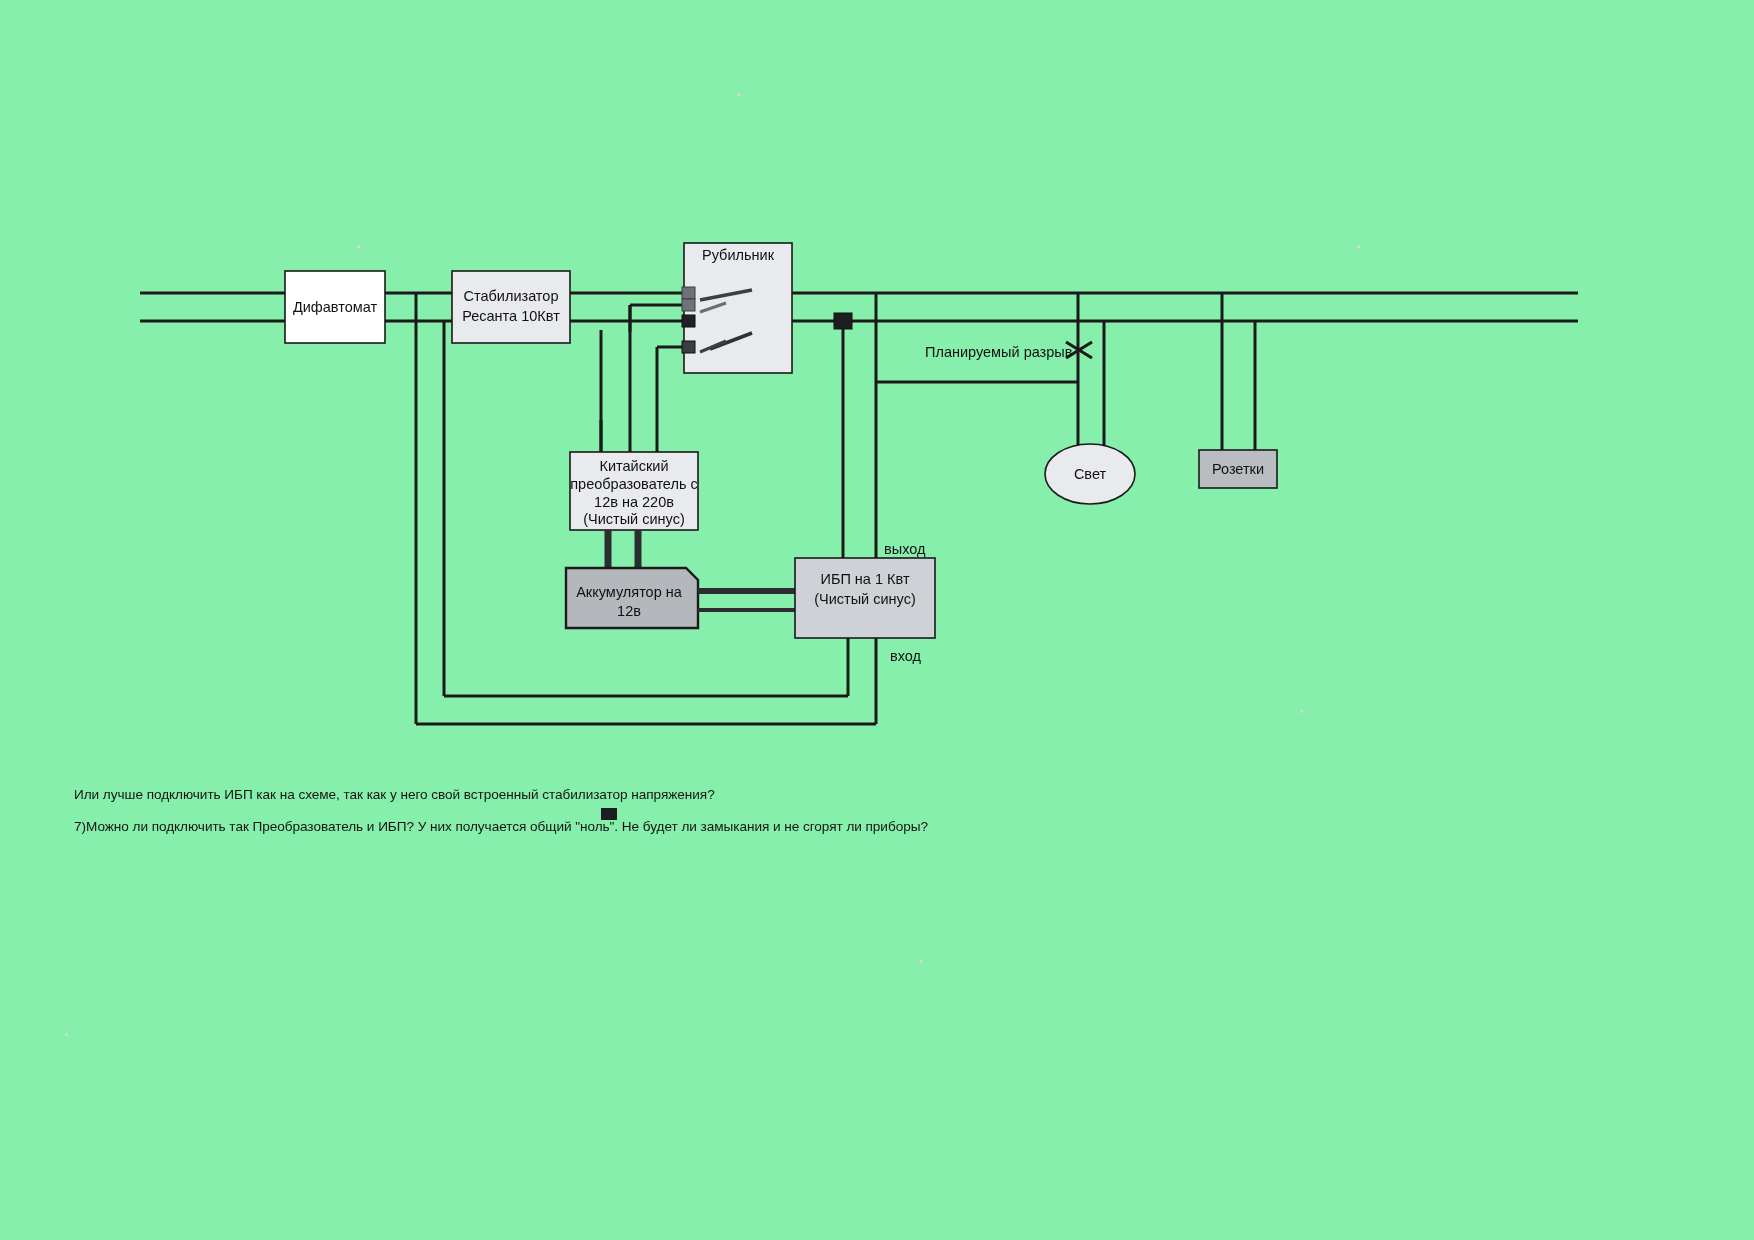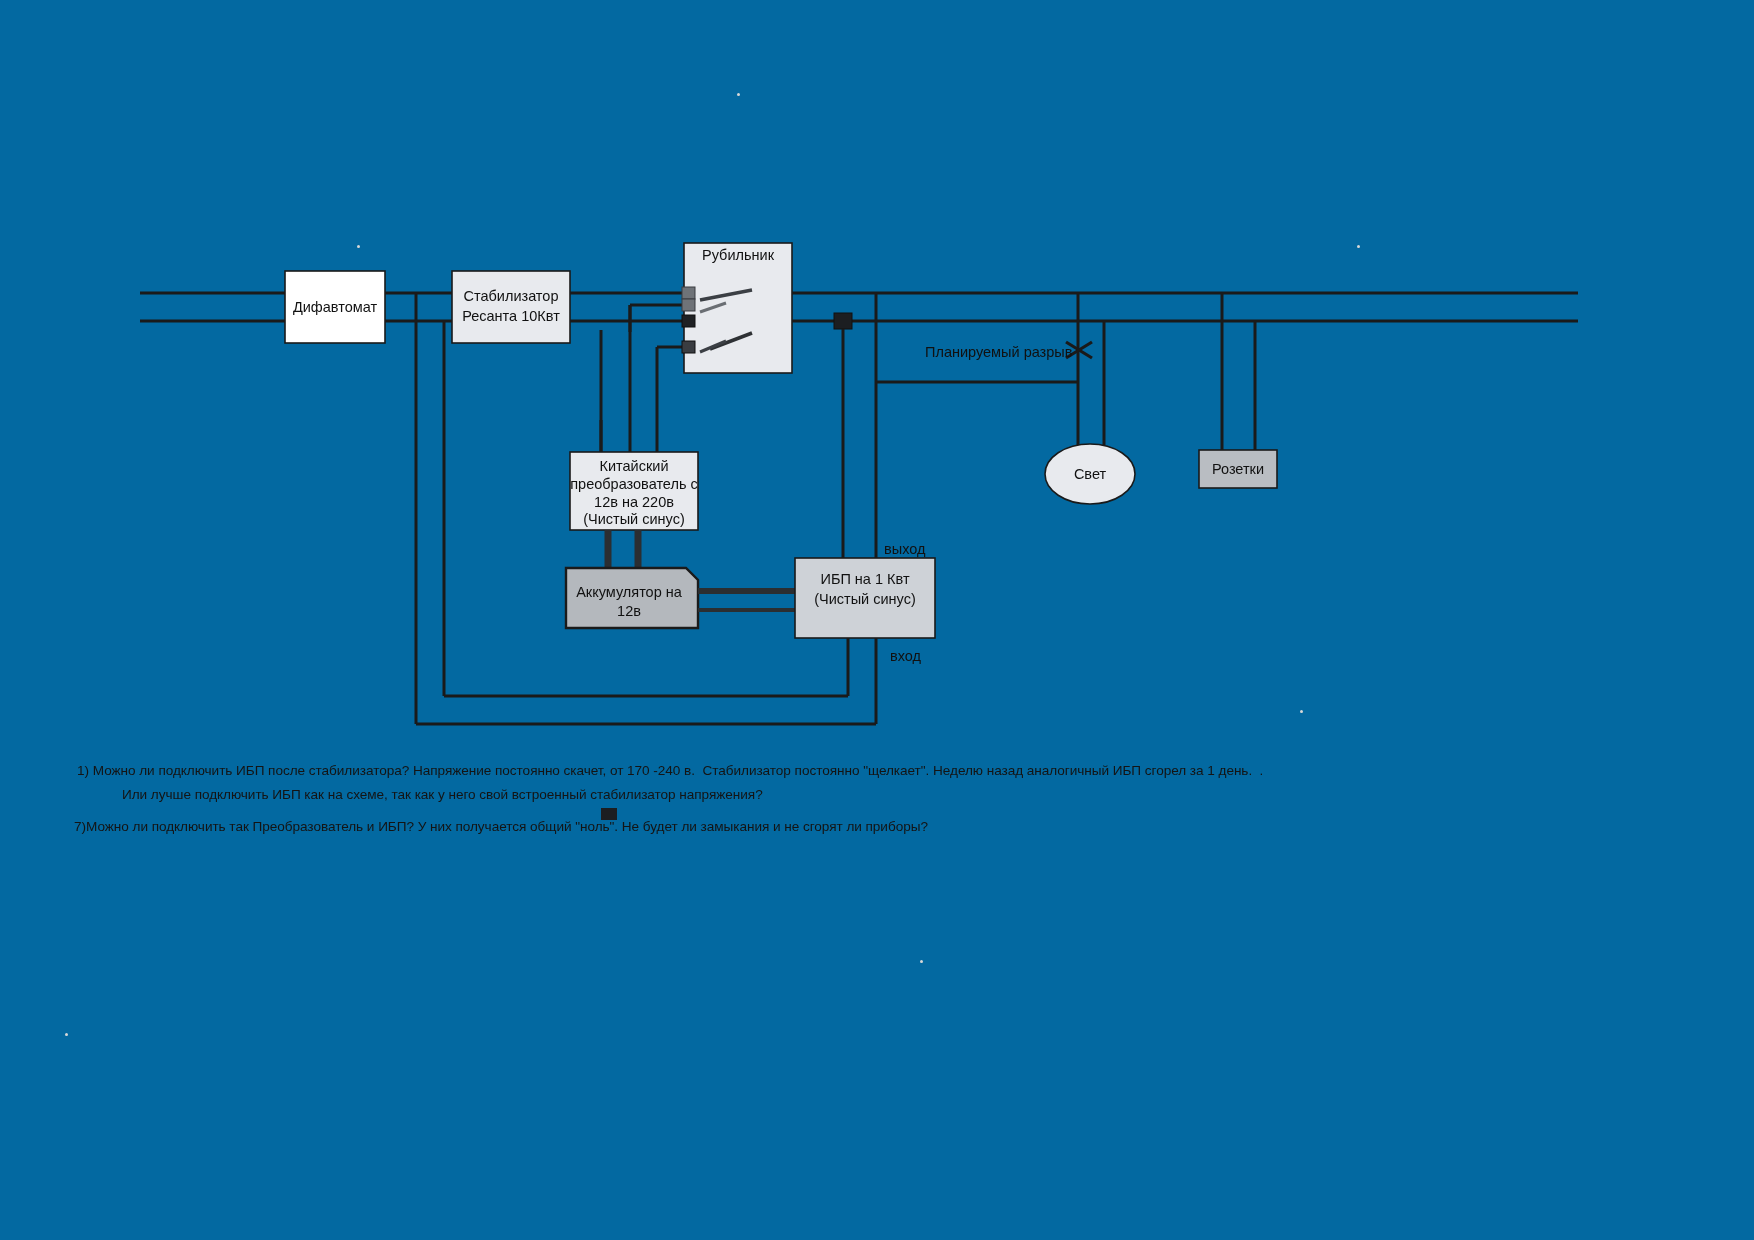--- a/index.html
+++ b/index.html
@@ -9,21 +9,21 @@
   body {
     width: 1754px; height: 1240px;
     font-family: "Liberation Sans", sans-serif;
     position: relative;
     overflow: hidden;
   }
   #sheet {
     position: absolute;
     left: 0; top: 0;
     width: 1754px; height: 1240px;
-    background: #0369a1;
+    background: #86efac;
   }
   svg.diagram {
     position: absolute;
     left: 0; top: 0;
     width: 1754px;
     height: 1240px;
   }
   .boxlabel {
     font-family: "Liberation Sans", sans-serif;
     font-size: 14.5px;
@@ -163,20 +163,19 @@
     <text class="boxlabel" x="865" y="600">(Чистый синус)</text>
 
     <line x1="876" y1="638" x2="876" y2="724" stroke="#1a1a1a" stroke-width="3"></line>
     <line x1="848" y1="638" x2="848" y2="696" stroke="#1a1a1a" stroke-width="3"></line>
 
     <text class="freelabel" x="884" y="554">выход</text>
     <text class="freelabel" x="890" y="661">вход</text>
 
   </svg>
 
-  <div class="qtext" style="left:77px; top:763px;">1) Можно ли подключить ИБП после стабилизатора? Напряжение постоянно скачет, от 170 -240 в.  Стабилизатор постоянно "щелкает". Неделю назад аналогичный ИБП сгорел за 1 день.  .</div>
-  <div class="qtext" style="left:74px; top:787px;margin-left:48px;">Или лучше подключить ИБП как на схеме, так как у него свой встроенный стабилизатор напряжения?</div>
+  <div class="qtext" style="left:74px; top:787px;">Или лучше подключить ИБП как на схеме, так как у него свой встроенный стабилизатор напряжения?</div>
 
   <div style="position:absolute; left:601px; top:808px; width:16px; height:12px; background:#1c1e21;"></div>
 
   <div class="qtext" style="left:74px; top:819px;">7)Можно ли подключить так Преобразователь и ИБП? У них получается общий "ноль". Не будет ли замыкания и не сгорят ли приборы?</div>
 
 </div>
 
 </body></html>

